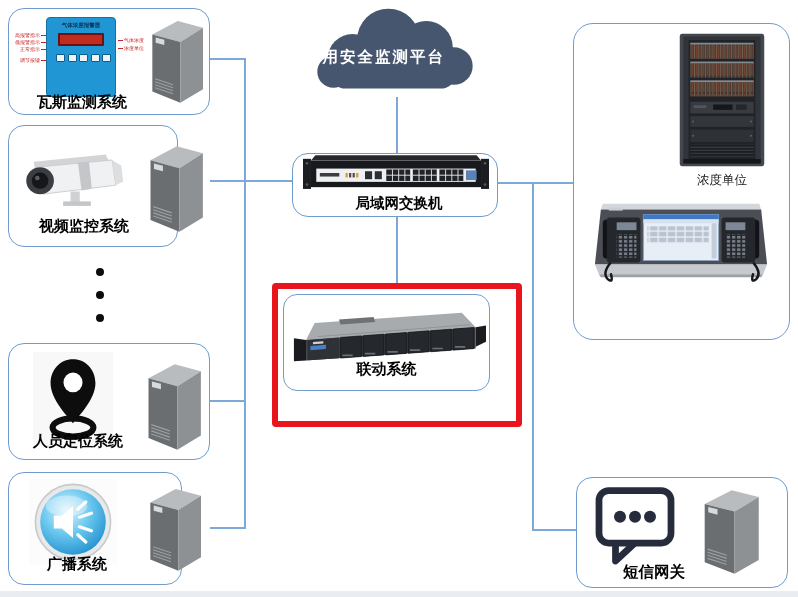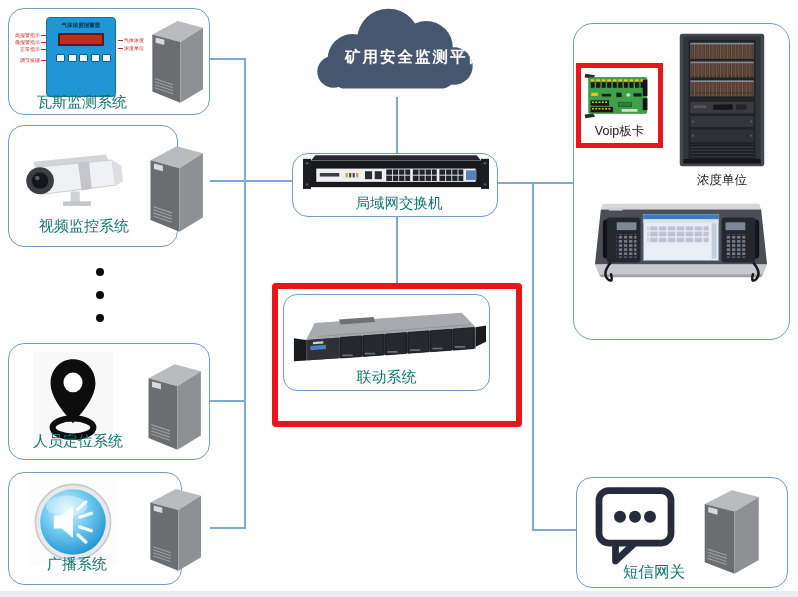--- a/index.html
+++ b/index.html
@@ -1,26 +1,26 @@
 <!DOCTYPE html>
 <html><head>
 <meta charset="utf-8">
 <style>
   html,body{margin:0;padding:0;background:#fff;}
   #canvas{position:relative;width:798px;height:597px;background:#fff;overflow:hidden;
           font-family:"Liberation Sans","DejaVu Sans",sans-serif;}
   .sys-box{position:absolute;background:#fff;border:1.6px solid #6f9ccd;border-radius:16px;box-sizing:border-box;}
   .ln{position:absolute;background:#7da9d9;}
-  .lbl{position:absolute;font-weight:400;font-size:15px;color:#0f766e;white-space:nowrap;}
+  .lbl{position:absolute;font-weight:700;font-size:15px;color:#000000;white-space:nowrap;}
   .lbl-sm{position:absolute;font-weight:400;font-size:12.5px;color:#1a1a1a;white-space:nowrap;}
   .abs{position:absolute;}
   .dot{position:absolute;width:8px;height:8px;border-radius:50%;background:#0d0d0d;}
   .hl-red{border:6px solid #e8151d;border-radius:4px;background:#fff;}
   .hl-red-sm{border:5px solid #e8151d;background:#fff;}
-  .cloud-text{position:absolute;color:#fff;font-weight:700;font-size:15.5px;letter-spacing:2px;text-align:right;}
+  .cloud-text{position:absolute;color:#fff;font-weight:700;font-size:15.5px;letter-spacing:2px;text-align:left;}
   
   .gas-device{position:absolute;left:12px;top:6px;width:122px;height:86px;background:#fff;}
   .gas-panel{position:absolute;left:25px;top:2px;width:70px;height:80px;background:#2196d4;border:1px solid #15719f;border-radius:4px;box-sizing:border-box;}
   .gas-title{position:absolute;top:4px;left:0;width:100%;text-align:center;font-size:5.5px;color:#0a2d4d;font-weight:700;}
   .gas-display{position:absolute;top:15px;left:11px;width:46px;height:13px;background:#6e0f10;border-radius:1px;}
   .gas-display-in{position:absolute;inset:2px;background:#c12c20;}
   .gas-btns{position:absolute;top:36px;left:9px;display:flex;gap:2.5px;}
   .gas-btn{width:7px;height:6px;background:#eef3f6;border:0.5px solid #0d5c8a;border-radius:1px;}
   .gas-ann{position:absolute;font-size:5px;color:#c62222;white-space:nowrap;display:flex;align-items:center;}
   .gas-ann.l{right:97px;}
@@ -325,32 +325,26 @@
         <use href="#sym-switch"></use>
       </svg>
     <div class="lbl" style="left:8px;right:0;bottom:3px;text-align:center;font-size:14.5px;">局域网交换机</div>
   </div>
 
   <div class="abs hl-red" style="left:272px;top:283px;width:238px;height:132px;">
     <div class="sys-box" style="left:5px;top:5px;width:207px;height:97px;border-radius:14px;">
       <svg class="abs" style="left:3px;top:4px;" width="199" height="70" viewBox="0 0 230 82" preserveAspectRatio="none">
           <use href="#sym-rackserver"></use>
         </svg>
-      <div class="lbl" style="left:0;right:0;bottom:3px;text-align:center;">联动系统</div>
+      <div class="lbl" style="left:0;right:0;bottom:11px;text-align:center;">联动系统</div>
     </div>
   </div>
 
   <div class="sys-box" style="left:573px;top:23px;width:217px;height:317px;border-radius:20px;">
 
-    <div class="abs hl-red-sm" style="left:2px;top:39px;width:77px;height:75px;">
-      <svg class="abs" style="left:1px;top:3px;" width="74" height="50" viewBox="0 0 112 92" preserveAspectRatio="none">
-          <use href="#sym-voip"></use>
-        </svg>
-      <div class="lbl-sm" style="left:0;right:0;bottom:3px;text-align:center;">Voip板卡</div>
-    </div>
 
     <svg class="abs" style="left:104px;top:8px;" width="88" height="136" viewBox="0 0 100 152" preserveAspectRatio="none">
         <use href="#sym-cabinet"></use>
       </svg>
     <div class="lbl-sm" style="left:100px;top:148px;width:96px;text-align:center;">浓度单位</div>
 
     <svg class="abs" style="left:13px;top:166px;" width="188" height="94" viewBox="0 0 190 96" preserveAspectRatio="none">
         <use href="#sym-console"></use>
       </svg>
 

